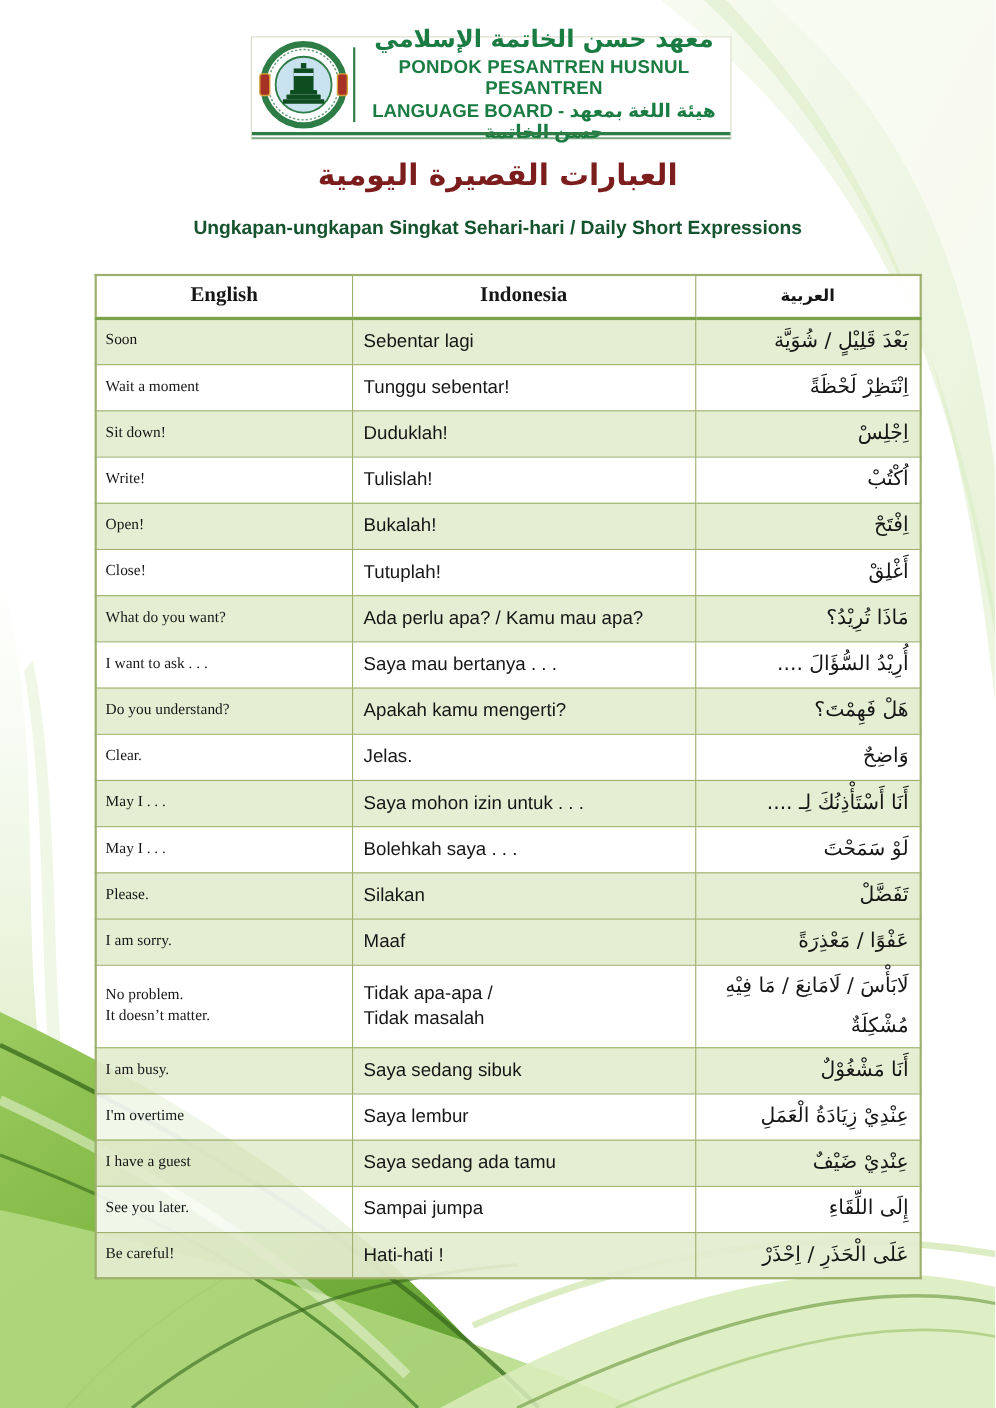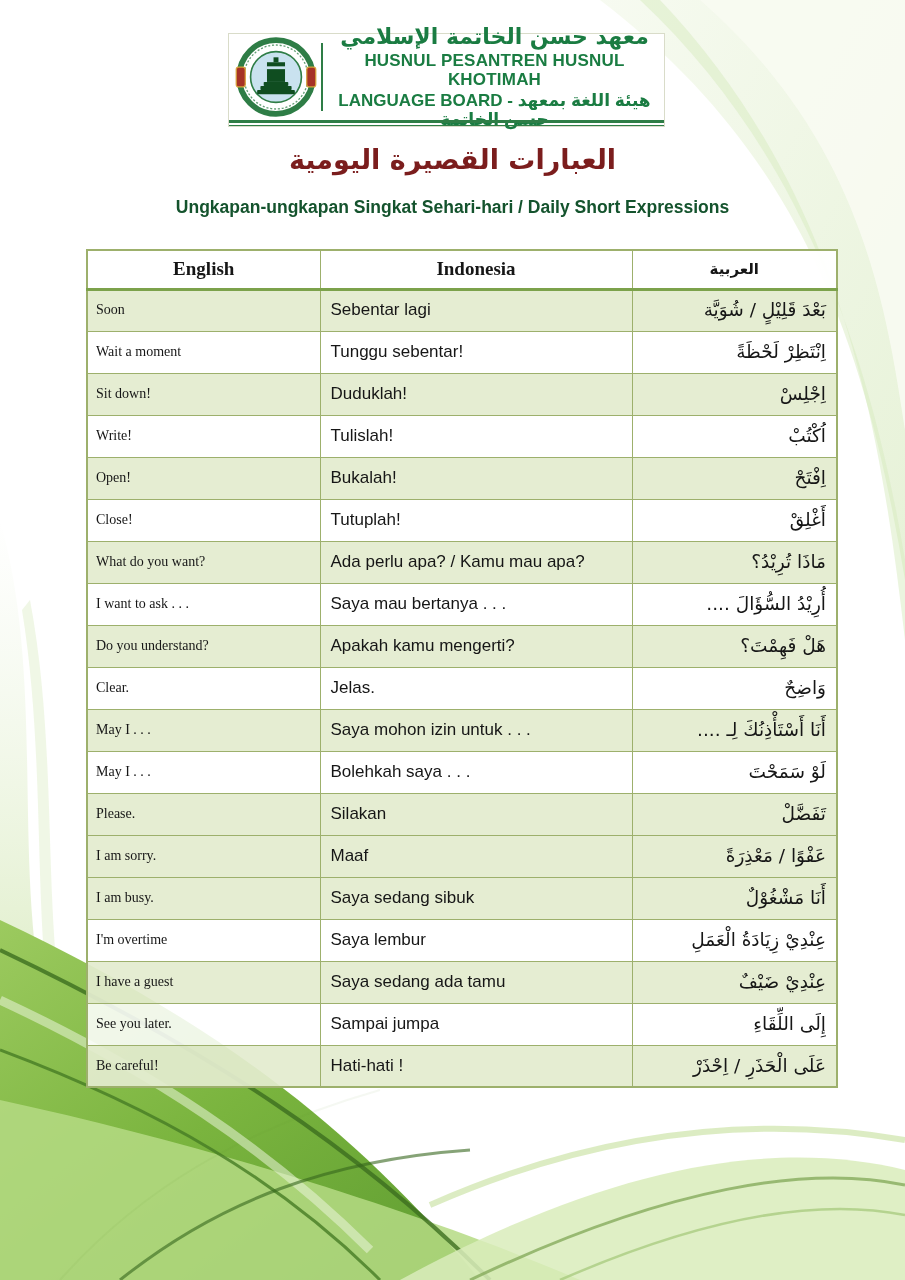--- a/index.html
+++ b/index.html
@@ -120,21 +120,21 @@
           <rect x="31" y="61" width="38" height="5" rx="1"></rect>
           <rect x="35" y="56" width="30" height="5" rx="1"></rect>
           <rect x="39" y="32" width="22" height="24"></rect>
         </g>
         <rect x="39" y="37" width="22" height="3.4" fill="#c9e2ef"></rect>
         <rect x="47" y="26" width="6" height="6" fill="#0f4d20"></rect>
       </svg>
       <div class="logo-divider"></div>
       <div class="logo-text">
         <div class="logo-arabic">معهد حسن الخاتمة الإسلامي</div>
-        <div class="logo-name">HUSNUL PESANTREN HUSNUL KHOTIMAH</div>
+        <div class="logo-name">PONDOK PESANTREN HUSNUL PESANTREN</div>
         <div class="logo-board">LANGUAGE BOARD - هيئة اللغة بمعهد حسن الخاتمة</div>
       </div>
       <div class="logo-underline"></div>
     </div>
 
     <div class="doc-title">العبارات القصيرة اليومية</div>
     <div class="doc-subtitle">Ungkapan-ungkapan Singkat Sehari-hari / Daily Short Expressions</div>
 
     <table class="expr">
       <colgroup>
@@ -213,20 +213,27 @@
           <tr class="shaded">
             <td class="col-en">Please.</td>
             <td class="col-id">Silakan</td>
             <td class="col-ar" lang="ar">تَفَضَّلْ</td>
           </tr>
           <tr class="shaded">
             <td class="col-en">I am sorry.</td>
             <td class="col-id">Maaf</td>
             <td class="col-ar" lang="ar">عَفْوًا / مَعْذِرَةً</td>
           </tr>
+          <tr class="plain">
+            <td class="col-en">No problem.
+It doesn’t matter.</td>
+            <td class="col-id">Tidak apa-apa /
+Tidak masalah</td>
+            <td class="col-ar" lang="ar">لَابَأْسَ / لَامَانِعَ / مَا فِيْهِ مُشْكِلَةٌ</td>
+          </tr>
           <tr class="shaded">
             <td class="col-en">I am busy.</td>
             <td class="col-id">Saya sedang sibuk</td>
             <td class="col-ar" lang="ar">أَنَا مَشْغُوْلٌ</td>
           </tr>
           <tr class="plain">
             <td class="col-en">I'm overtime</td>
             <td class="col-id">Saya lembur</td>
             <td class="col-ar" lang="ar">عِنْدِيْ زِيَادَةُ الْعَمَلِ</td>
           </tr>

